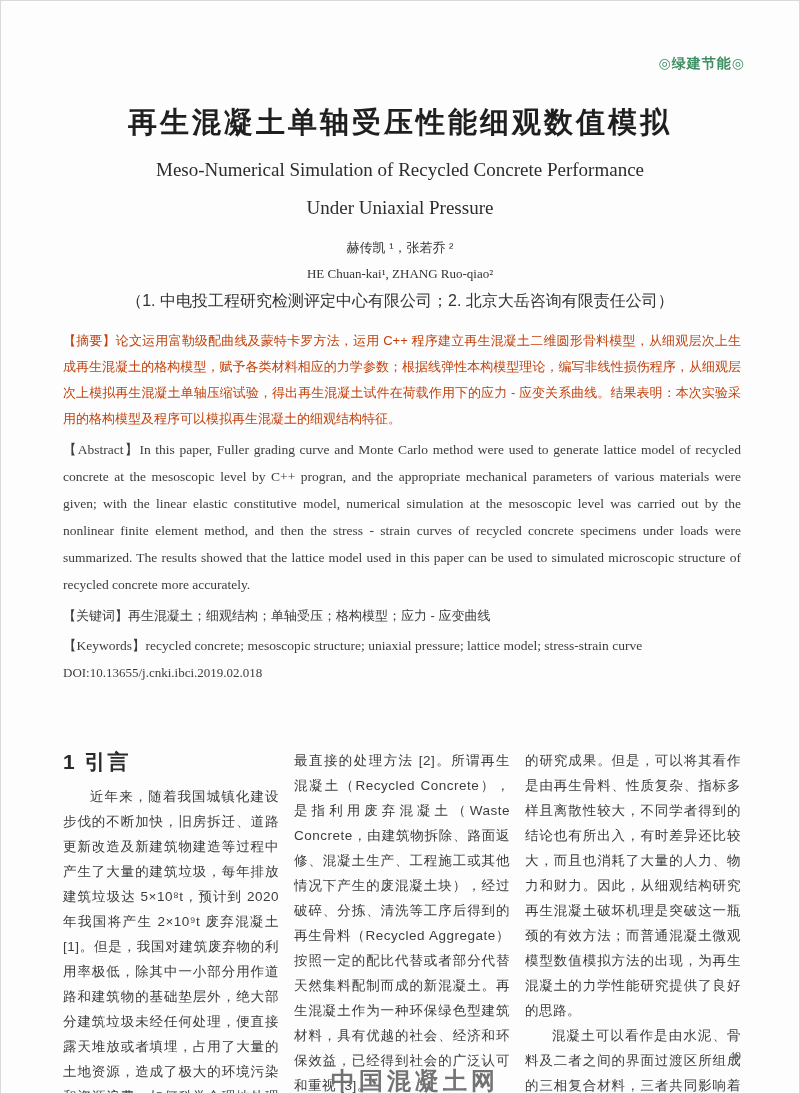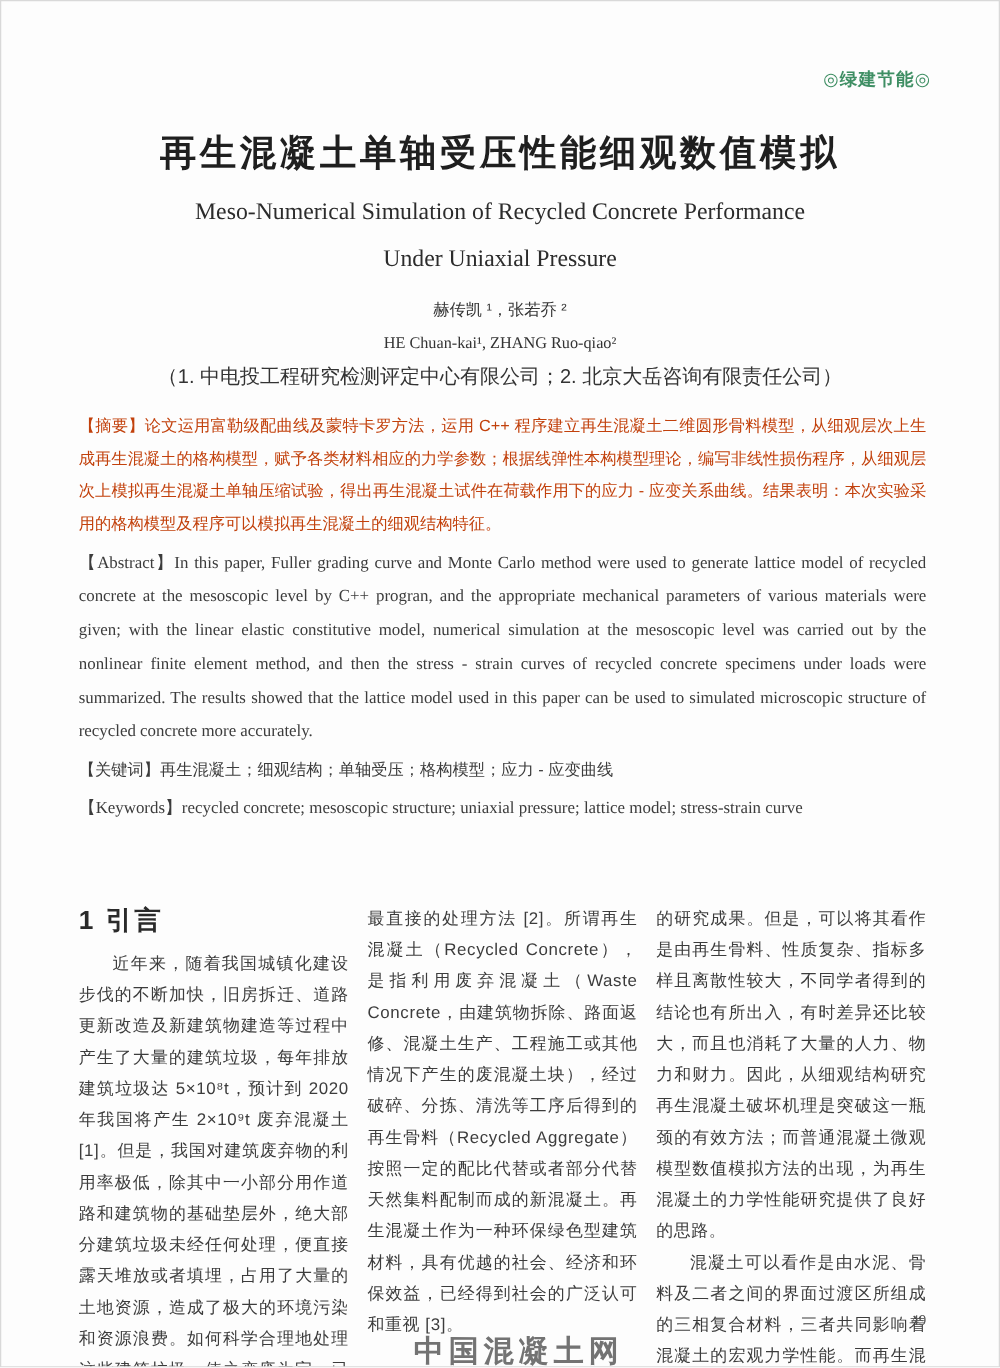--- a/index.html
+++ b/index.html
@@ -82,20 +82,21 @@
   <div class="title-en">Under Uniaxial Pressure</div>
 
   <div class="authors-cn">赫传凯 ¹，张若乔 ²</div>
   <div class="authors-en">HE Chuan-kai¹, ZHANG Ruo-qiao²</div>
   <div class="affil-cn">（1. 中电投工程研究检测评定中心有限公司；2. 北京大岳咨询有限责任公司）</div>
 
   <p class="abstract-cn">【摘要】论文运用富勒级配曲线及蒙特卡罗方法，运用 C++ 程序建立再生混凝土二维圆形骨料模型，从细观层次上生成再生混凝土的格构模型，赋予各类材料相应的力学参数；根据线弹性本构模型理论，编写非线性损伤程序，从细观层次上模拟再生混凝土单轴压缩试验，得出再生混凝土试件在荷载作用下的应力 - 应变关系曲线。结果表明：本次实验采用的格构模型及程序可以模拟再生混凝土的细观结构特征。</p>
   <p class="abstract-en">【Abstract】In this paper, Fuller grading curve and Monte Carlo method were used to generate lattice model of recycled concrete at the mesoscopic level by C++ progran, and the appropriate mechanical parameters of various materials were given; with the linear elastic constitutive model, numerical simulation at the mesoscopic level was carried out by the nonlinear finite element method, and then the stress - strain curves of recycled concrete specimens under loads were summarized. The results showed that the lattice model used in this paper can be used to simulated microscopic structure of recycled concrete more accurately.</p>
   <p class="keywords-cn">【关键词】再生混凝土；细观结构；单轴受压；格构模型；应力 - 应变曲线</p>
   <p class="keywords-en">【Keywords】recycled concrete; mesoscopic structure; uniaxial pressure; lattice model; stress-strain curve</p>
+  <p class="doi">DOI:10.13655/j.cnki.ibci.2019.02.018</p>
 
   <div class="columns">
     <div class="col">
       <h2 class="section-heading">1 引言</h2>
       <p class="indent">近年来，随着我国城镇化建设步伐的不断加快，旧房拆迁、道路更新改造及新建筑物建造等过程中产生了大量的建筑垃圾，每年排放建筑垃圾达 5×10⁸t，预计到 2020 年我国将产生 2×10⁹t 废弃混凝土 [1]。但是，我国对建筑废弃物的利用率极低，除其中一小部分用作道路和建筑物的基础垫层外，绝大部分建筑垃圾未经任何处理，便直接露天堆放或者填埋，占用了大量的土地资源，造成了极大的环境污染和资源浪费。如何科学合理地处理这些建筑垃圾，使之变废为宝，已成为国内外混凝土研究领域中的一个热点话题。目前，再生混凝土技术（RAC）是最快</p>
     </div>
     <div class="col">
       <p>最直接的处理方法 [2]。所谓再生混凝土（Recycled Concrete），是指利用废弃混凝土（Waste Concrete，由建筑物拆除、路面返修、混凝土生产、工程施工或其他情况下产生的废混凝土块），经过破碎、分拣、清洗等工序后得到的再生骨料（Recycled Aggregate）按照一定的配比代替或者部分代替天然集料配制而成的新混凝土。再生混凝土作为一种环保绿色型建筑材料，具有优越的社会、经济和环保效益，已经得到社会的广泛认可和重视 [3]。</p>
 
     </div>

